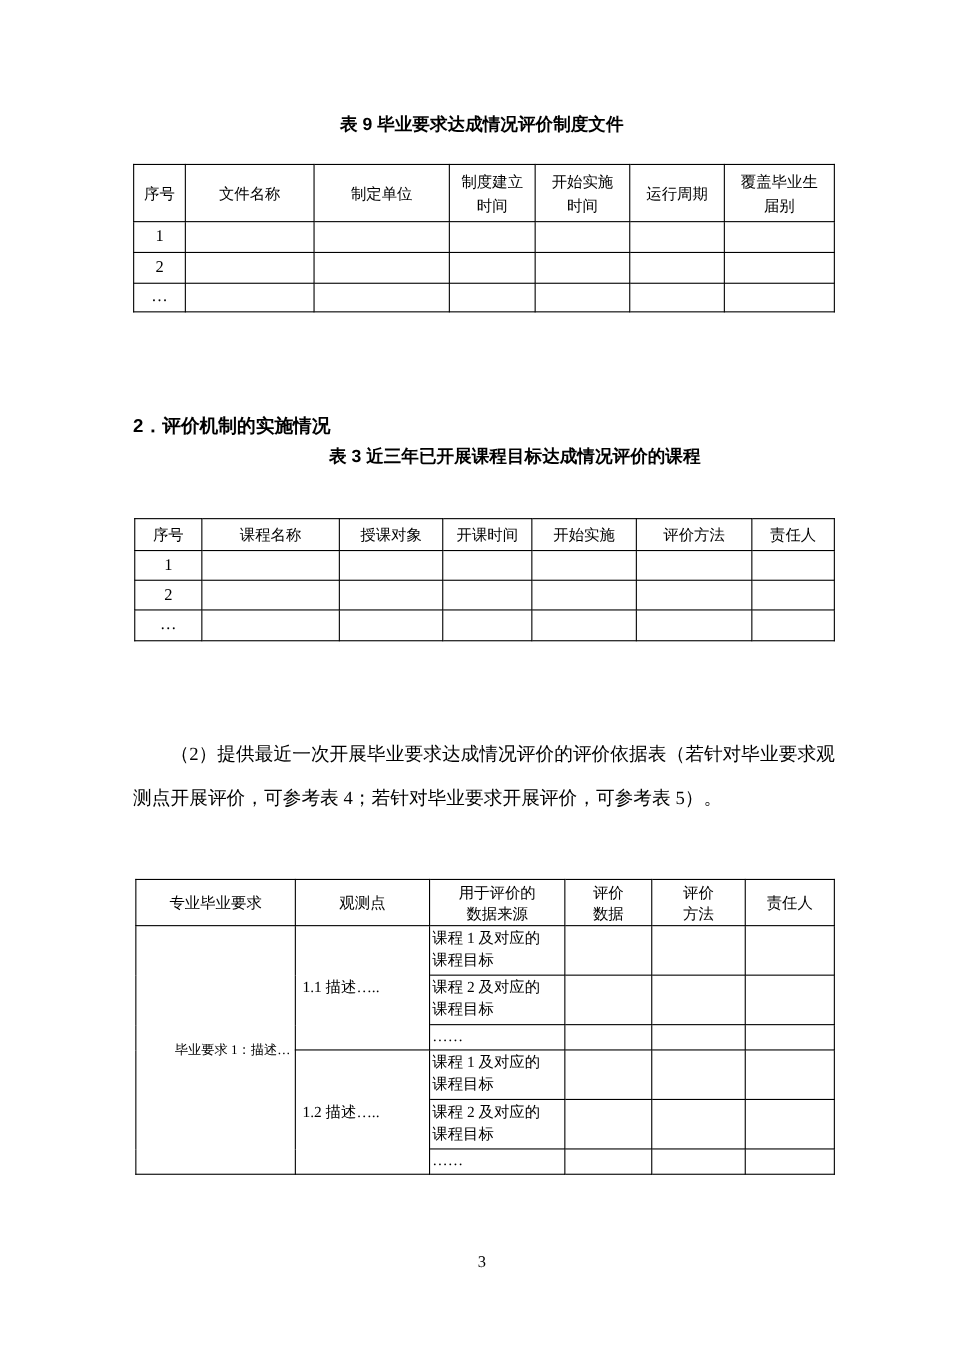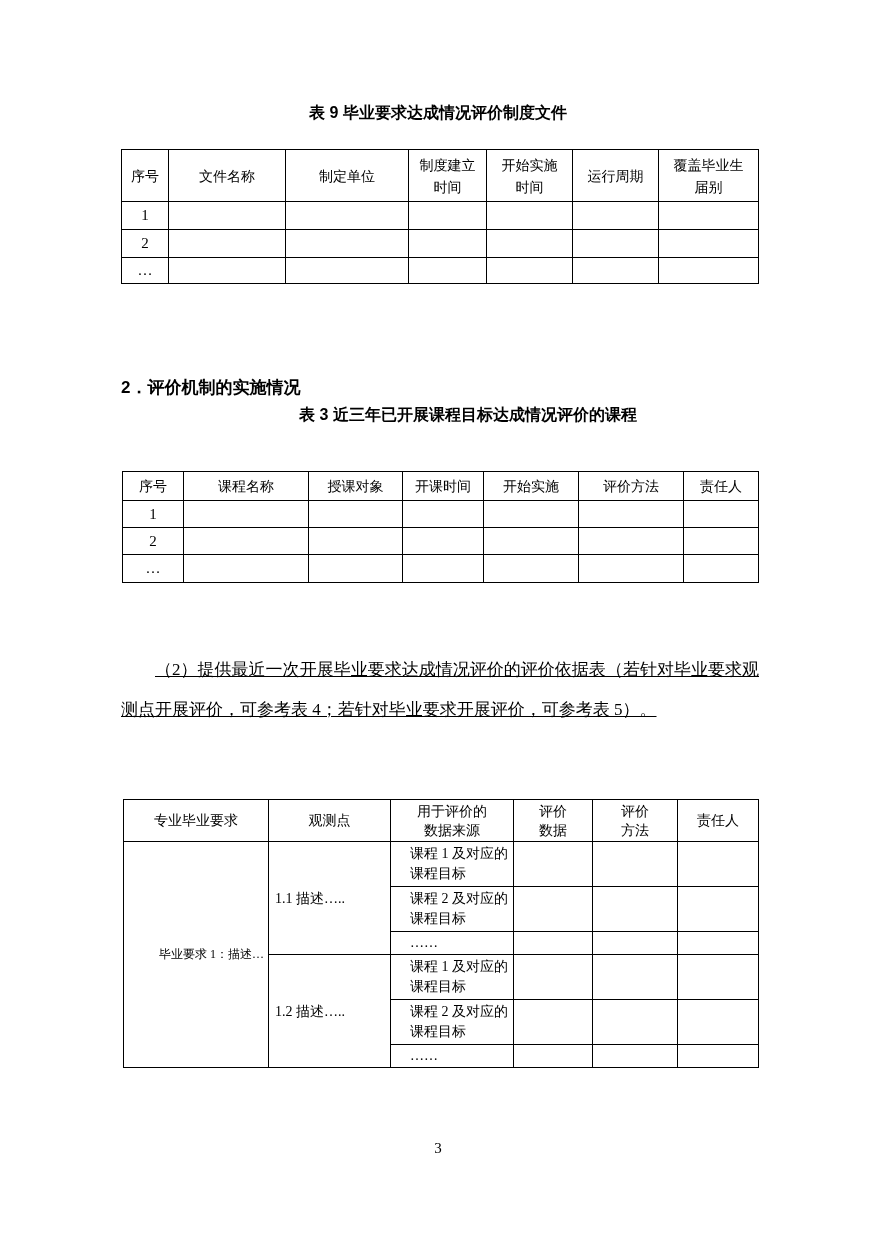--- a/index.html
+++ b/index.html
@@ -75,21 +75,21 @@
   }
   #table4 td.point {
     font-size: 14px;
     text-align: left;
     padding-left: 6px;
     line-height: 19px;
   }
   #table4 td.src {
     font-size: 14px;
     text-align: left;
-    padding-left: 19px;
+    padding-left: 2px;
     line-height: 20px;
     white-space: pre-line;
   }
   .page-number {
     position: absolute;
     left: 0; width: 876px;
     text-align: center;
     font-size: 15px;
     color: #000;
   }
@@ -202,21 +202,21 @@
       <td class="blank"></td>
           <td class="blank"></td>
           <td class="blank"></td>
           <td class="blank"></td>
           <td class="blank"></td>
           <td class="blank"></td>
     </tr>
   </tbody>
     </table>
 
-  <div class="para" style="top:650px;text-decoration:underline;">（2）提供最近一次开展毕业要求达成情况评价的评价依据表（若针对毕业要求观测点开展评价，可参考表 4；若针对毕业要求开展评价，可参考表 5）。</div>
+  <div class="para" style="top:666px;">（2）提供最近一次开展毕业要求达成情况评价的评价依据表（若针对毕业要求观测点开展评价，可参考表 4；若针对毕业要求开展评价，可参考表 5）。</div>
 
 
   <table class="doc-table" id="table4" style="left:123px; top:799px; width:635px;">
     <colgroup>
       <col style="width:145px">
         <col style="width:122px">
         <col style="width:123px">
         <col style="width:79px">
         <col style="width:85px">
         <col style="width:81px">

